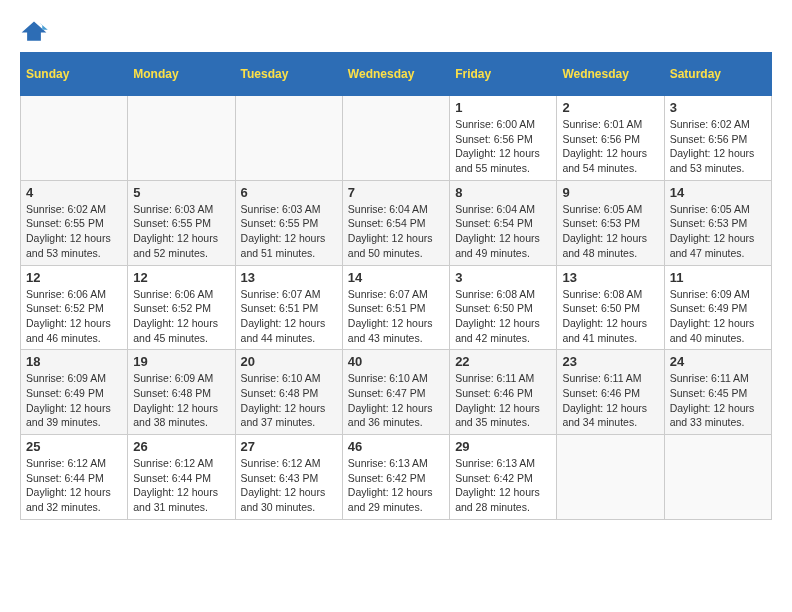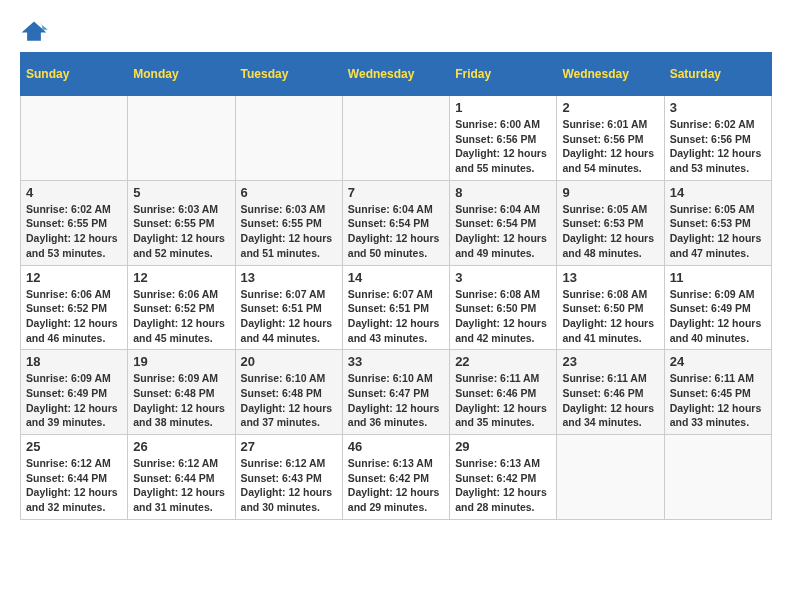--- a/index.html
+++ b/index.html
@@ -66,21 +66,20 @@
     .day-number {
       font-size: 13px;
       font-weight: bold;
       color: #333;
       margin-bottom: 2px;
     }
     .day-info {
       color: #333;
       font-size: 10.5px;
       line-height: 1.4;
-      font-weight: bold;
     }
     tr:nth-child(even) td {
       background: #f5f5f5;
     }
     tr:nth-child(even) td.empty {
       background: #f0f0f0;
     }
   </style>
 </head>
 <body>
@@ -202,21 +201,21 @@
         </td>
         <td>
           <div class="day-number">19</div>
           <div class="day-info">Sunrise: 6:09 AM<br>Sunset: 6:48 PM<br>Daylight: 12 hours and 38 minutes.</div>
         </td>
         <td>
           <div class="day-number">20</div>
           <div class="day-info">Sunrise: 6:10 AM<br>Sunset: 6:48 PM<br>Daylight: 12 hours and 37 minutes.</div>
         </td>
         <td>
-          <div class="day-number">33</div>
+          <div class="day-number">40</div>
           <div class="day-info">Sunrise: 6:10 AM<br>Sunset: 6:47 PM<br>Daylight: 12 hours and 36 minutes.</div>
         </td>
         <td>
           <div class="day-number">22</div>
           <div class="day-info">Sunrise: 6:11 AM<br>Sunset: 6:46 PM<br>Daylight: 12 hours and 35 minutes.</div>
         </td>
         <td>
           <div class="day-number">23</div>
           <div class="day-info">Sunrise: 6:11 AM<br>Sunset: 6:46 PM<br>Daylight: 12 hours and 34 minutes.</div>
         </td>

